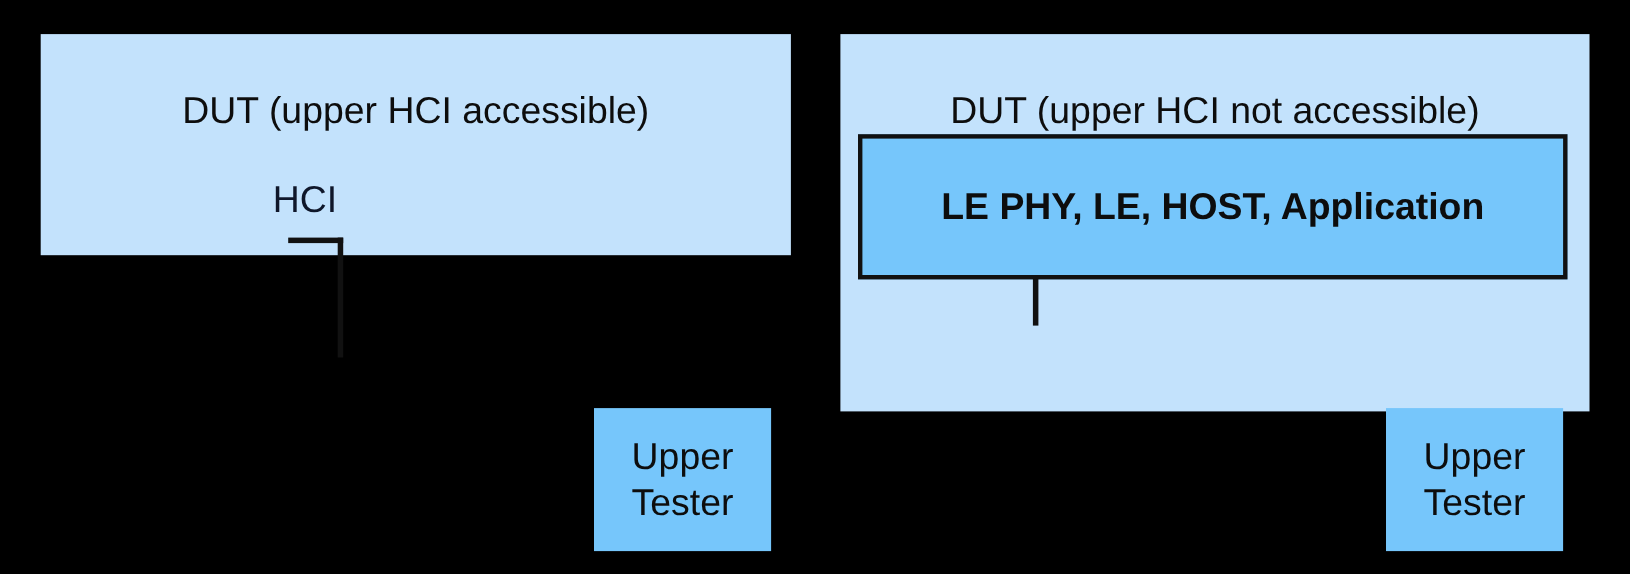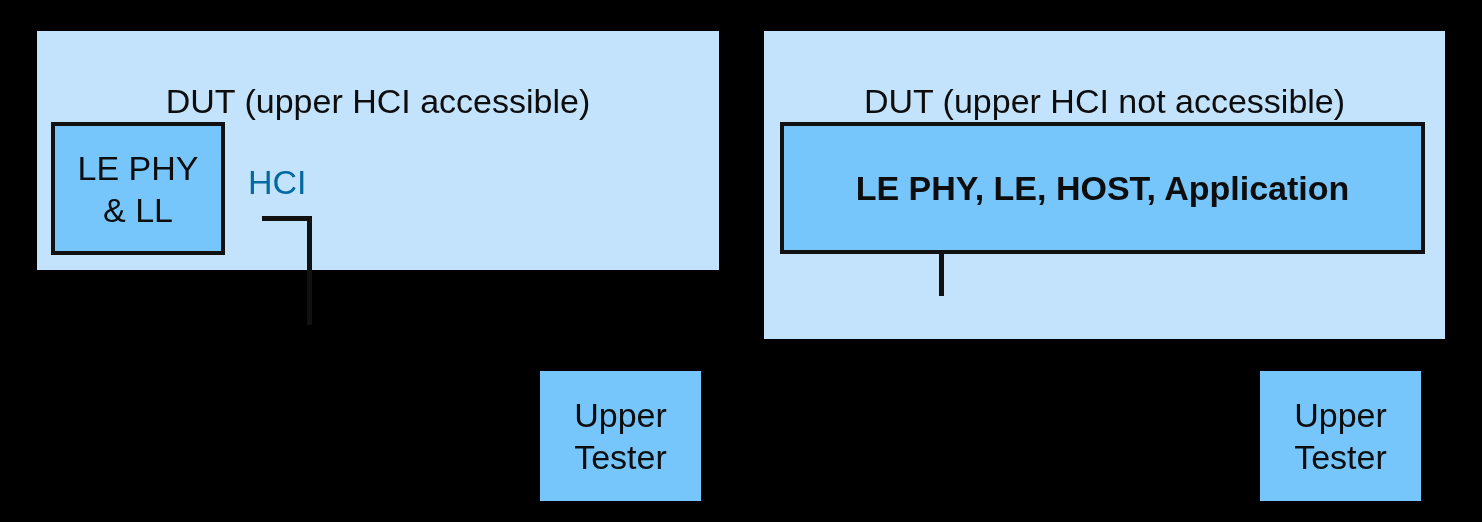--- a/index.html
+++ b/index.html
@@ -55,58 +55,56 @@
     align-items: center;
     justify-content: center;
     text-align: right;
     color: #0d0d0d;
     font-size: 34px;
     line-height: 42px;
     white-space: pre-line;
   }
   .hci-label {
     position: absolute;
-    color: #0369a1;
+    color: #0f172a;
     font-size: 34px;
     line-height: 40px;
     white-space: nowrap;
   }
   .conn {
     position: absolute;
     background: #111111;
   }
 
   
-  #dut-left        { left: 37px;  top: 31px;  width: 682px; height: 239px; }
+  #dut-left        { left: 37px;  top: 31px;  width: 682px; height: 201px; }
   #dut-left-title  { top: 50px; }
   #le-phy-ll-block { left: 14px;  top: 91px;  width: 174px; height: 133px; }
   #hci-label-left  { left: 211px; top: 131px; }
   #conn-left-h     { left: 225px; top: 185px; width: 50px;  height: 5px; }
   #conn-left-v     { left: 270px; top: 185px; width: 5px;   height: 109px; }
 
   
-  #dut-right        { left: 764px; top: 31px; width: 681px; height: 308px; }
+  #dut-right        { left: 764px; top: 31px; width: 681px; height: 343px; }
   #dut-right-title  { top: 50px; }
   #le-host-app-block{ left: 16px;  top: 91px; width: 645px; height: 132px; font-weight: bold; }
   #conn-right-v     { left: 939px; top: 253px; width: 5px; height: 43px; }
 
   
   #upper-tester-left  { left: 540px;  top: 371px; width: 161px; height: 130px; }
   #upper-tester-right { left: 1260px; top: 371px; width: 161px; height: 130px; }
 </style>
 </head>
 <body>
 
 <div id="canvas">
 
   <div class="dut-panel" id="dut-left">
     <div class="dut-title" id="dut-left-title">DUT (upper HCI accessible)</div>
 
-    <div class="inner-block" id="le-phy-ll-block" style="white-space: pre-line;">LE PHY
-&amp; LL</div>
 
     <div class="hci-label" id="hci-label-left">HCI</div>
 
     <div class="conn" id="conn-left-h"></div>
     <div class="conn" id="conn-left-v"></div>
   </div>
 
   <div class="dut-panel" id="dut-right">
     <div class="dut-title" id="dut-right-title">DUT (upper HCI not accessible)</div>
 

